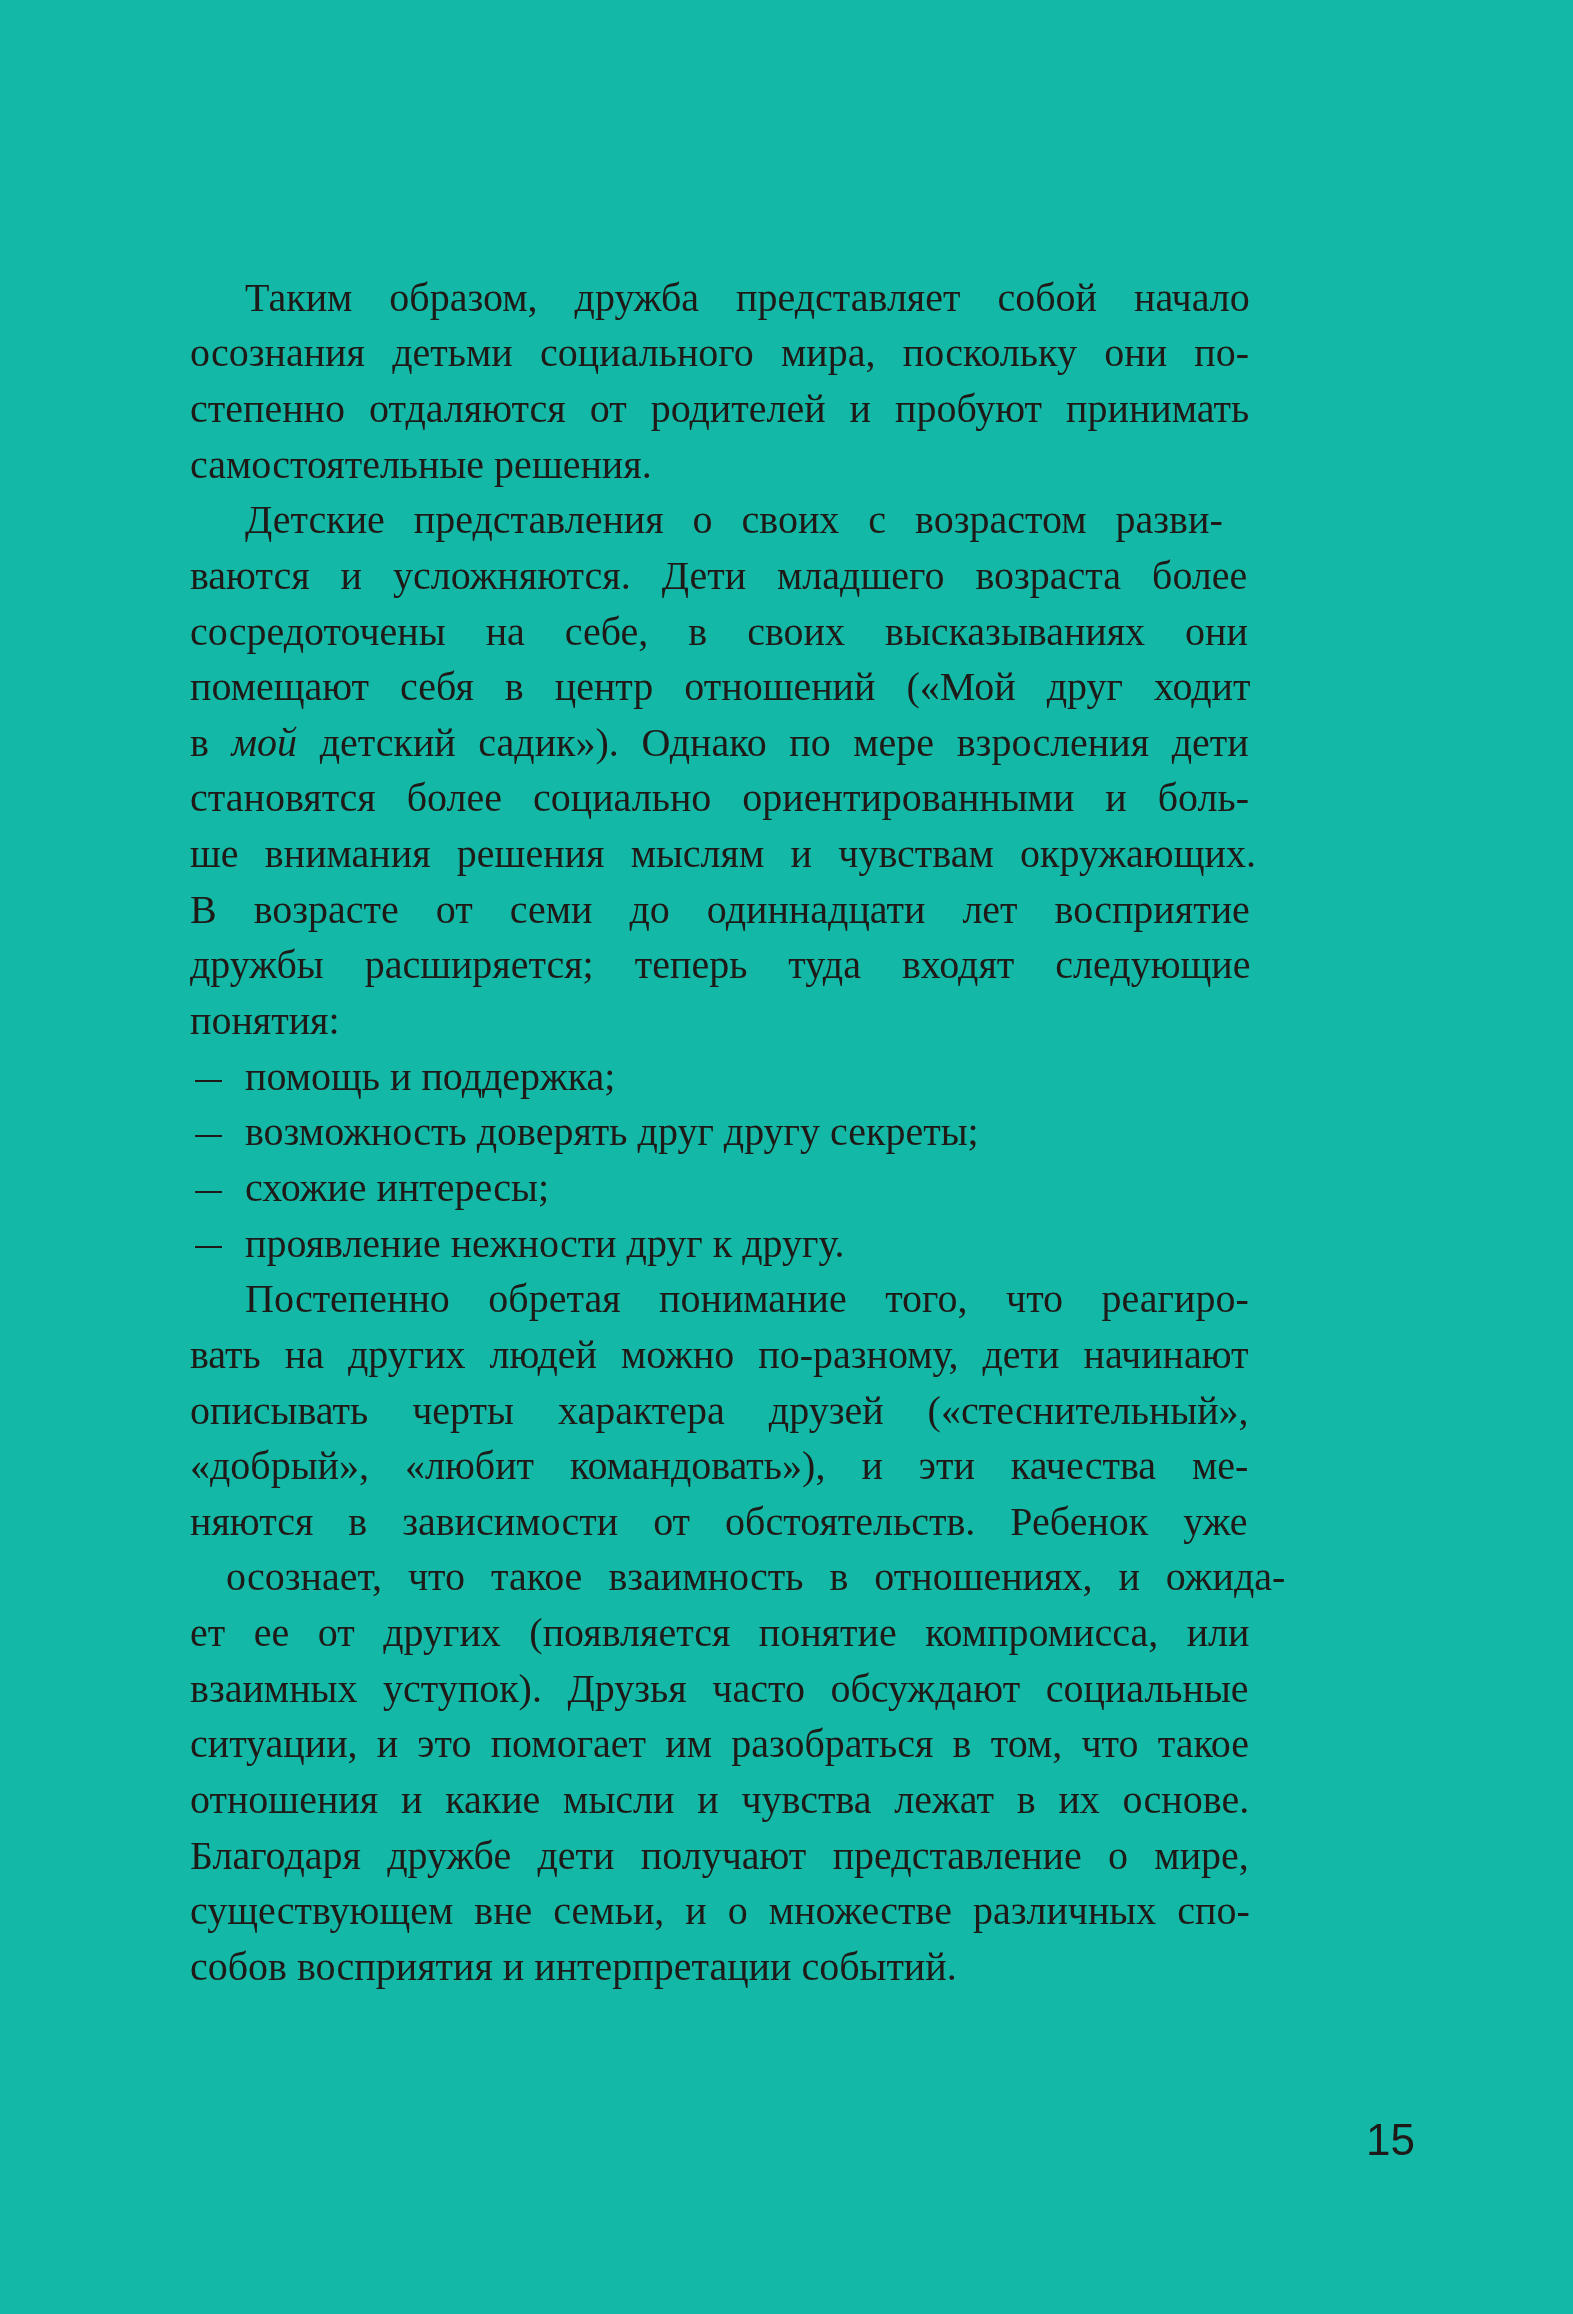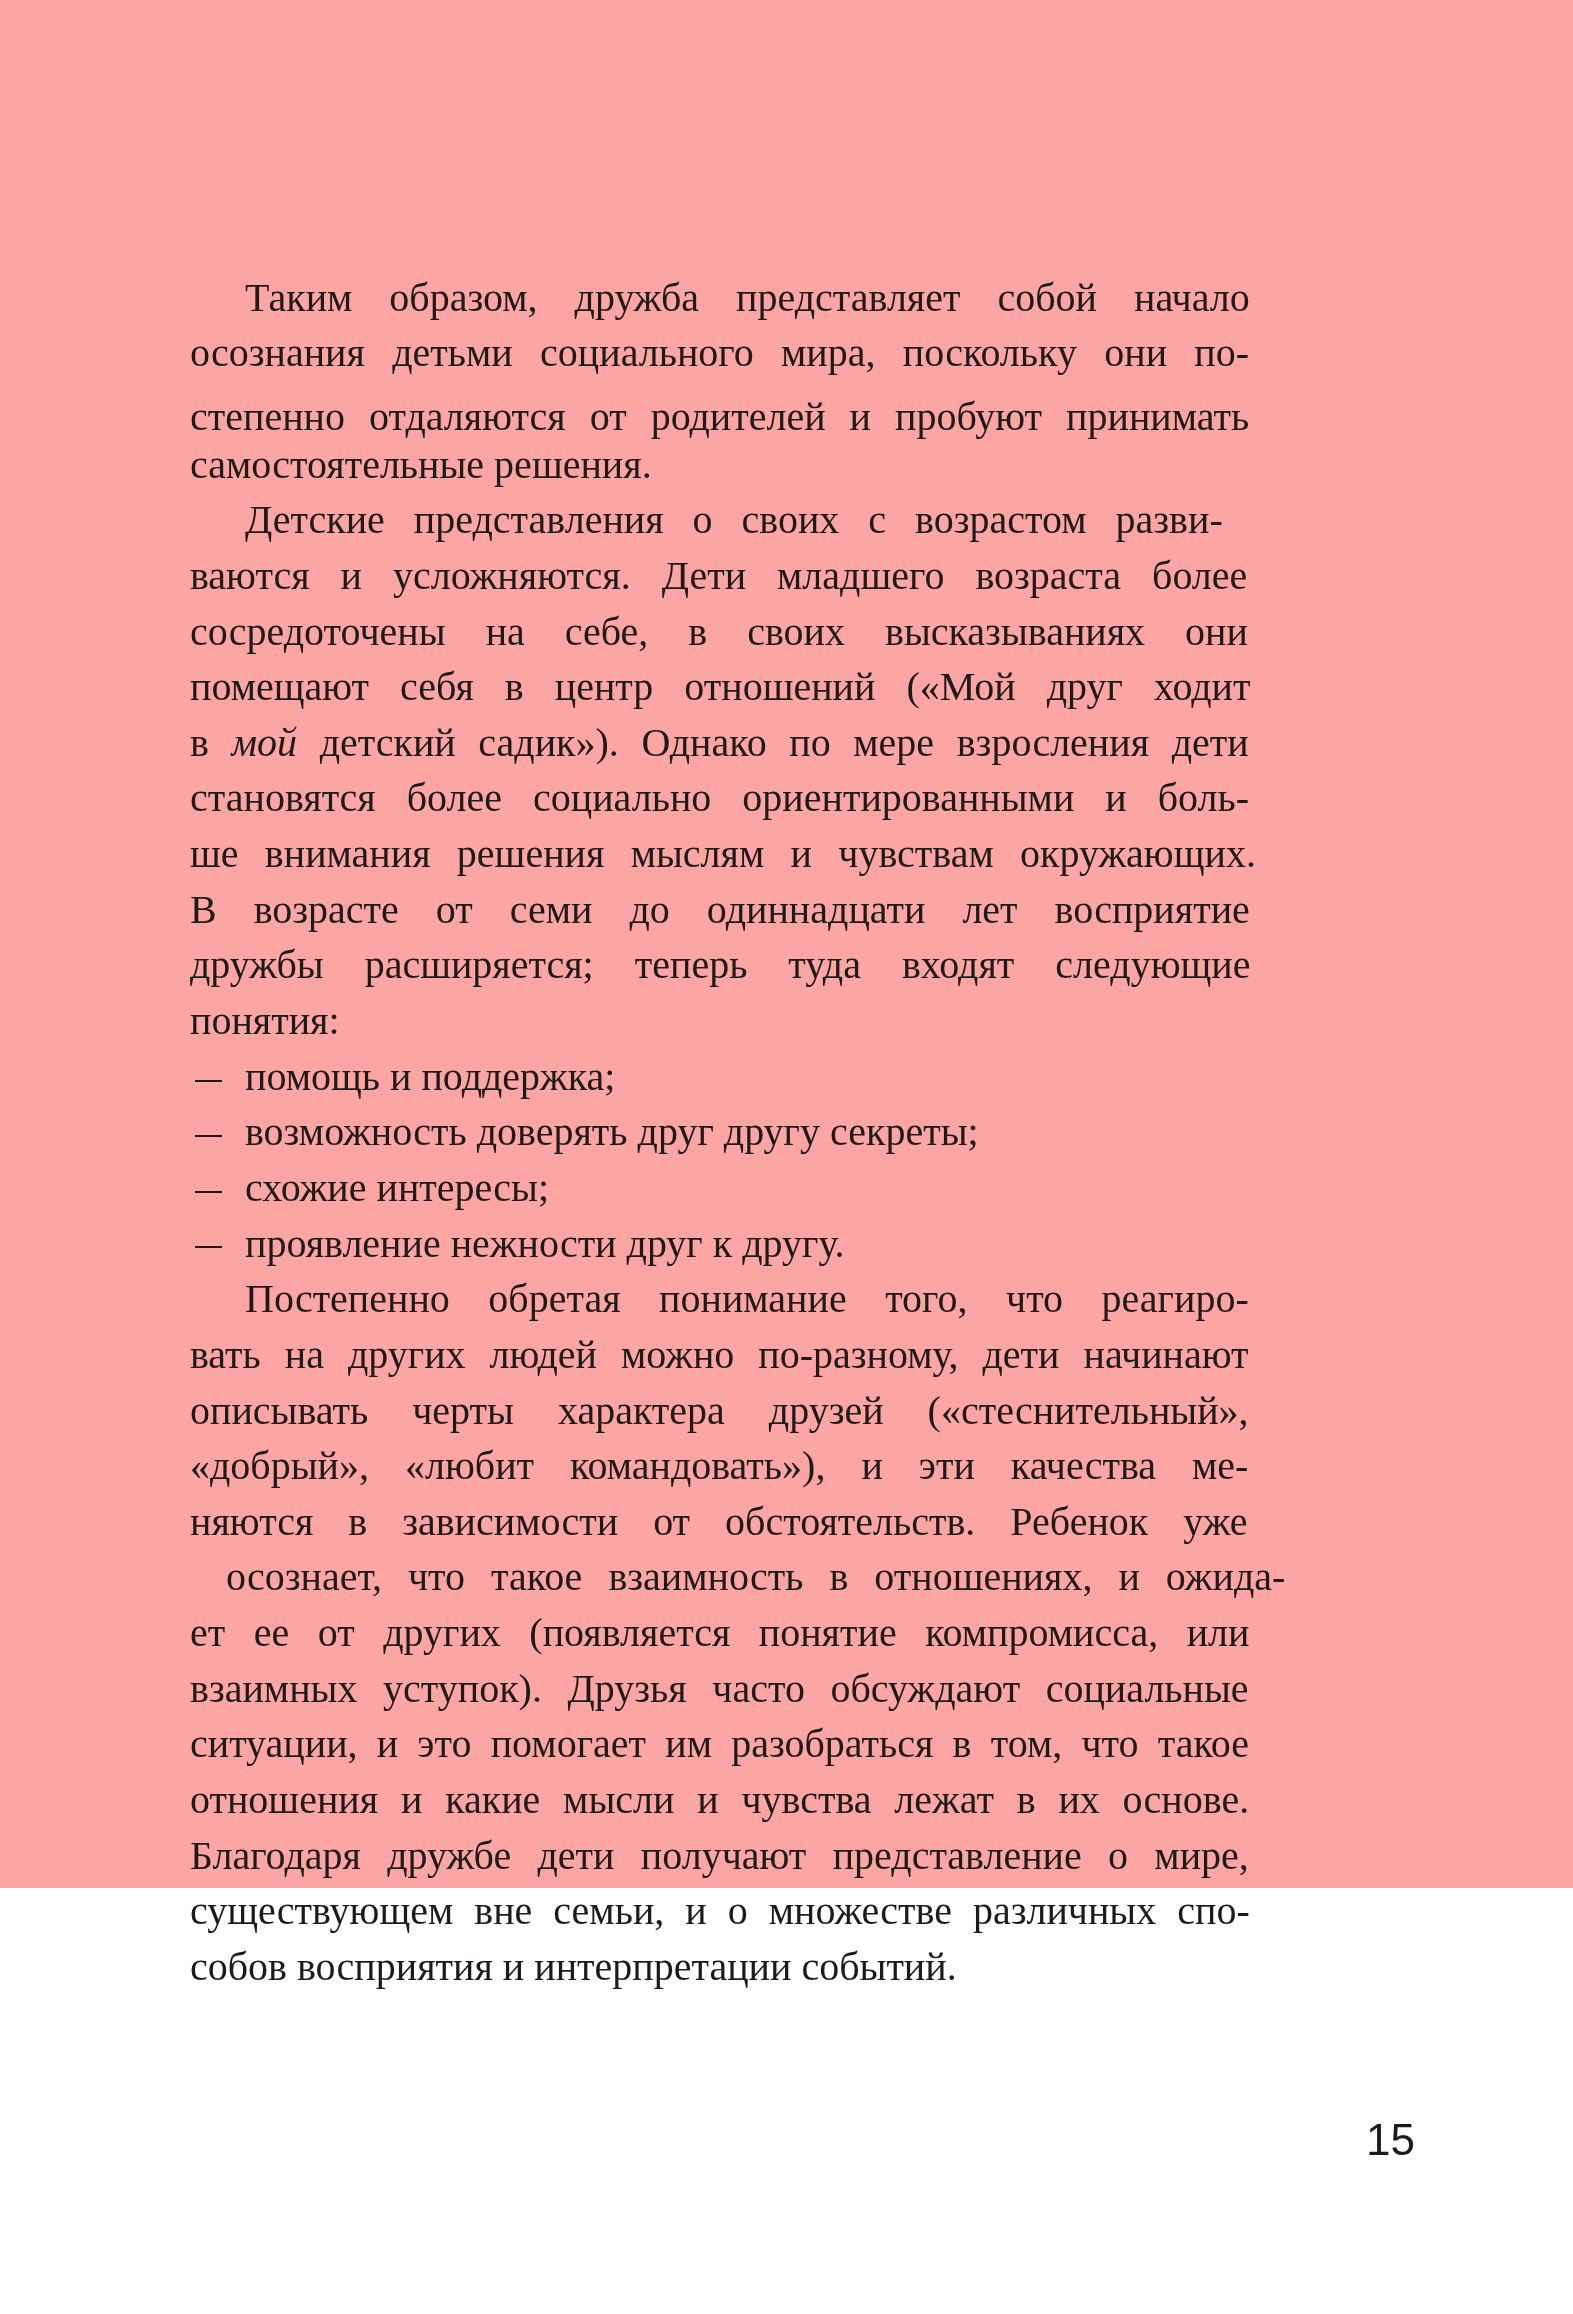--- a/index.html
+++ b/index.html
@@ -1,17 +1,17 @@
 <!DOCTYPE html>
 <html style="font-size:15px"><head>
 <meta charset="utf-8">
 <style>
   html, body { margin: 0; padding: 0; background: #ffffff; }
   body { width: 1573px; height: 2314px; position: relative; overflow: hidden; }
-  .page { position: absolute; left: 0; top: 0; width: 1573px; height: 1888px; background: #fca5a5; }
+  .page { position: absolute; left: 0; top: 0; width: 1573px; height: 2314px; background: #14b8a6; }
   .text-block { position: absolute; left: 190px; top: 0; width: 1060px; }
   .line {
     position: absolute; left: 0; white-space: nowrap;
     font-family: "Liberation Serif", "DejaVu Serif", serif;
     font-size: 40px; line-height: 40px; color: #1e1a17;
     transform-origin: left center;
   }
   .line.indent { left: 55px; }
   .line.list-text { left: 55px; }
   .dash {
@@ -29,21 +29,21 @@
     font-size: 44px; line-height: 38px; color: #1e1a17;
   }
 </style>
 </head>
 <body>
 
 <div class="page">
   <div class="text-block" id="text-block">
       <div class="line indent" style="top: 278px; word-spacing: 27px;">Таким образом, дружба представляет собой начало</div>
       <div class="line" style="top: 333px; word-spacing: 17.3px;">осознания детьми социального мира, поскольку они по-</div>
-      <div class="line" style="top: 389px; word-spacing: 14px; margin-top: 8px;">степенно отдаляются от родителей и пробуют принимать</div>
+      <div class="line" style="top: 389px; word-spacing: 14px;">степенно отдаляются от родителей и пробуют принимать</div>
       <div class="line" style="top: 445px;">самостоятельные решения.</div>
       <div class="line indent" style="top: 500px; word-spacing: 19px;">Детские представления о своих с возрастом разви-</div>
       <div class="line" style="top: 556px; word-spacing: 21px;">ваются и усложняются. Дети младшего возраста более</div>
       <div class="line" style="top: 612px; word-spacing: 30px;">сосредоточены на себе, в своих высказываниях они</div>
       <div class="line" style="top: 667px; word-spacing: 21px;">помещают себя в центр отношений («Мой друг ходит</div>
       <div class="line" style="top: 723px; word-spacing: 12.6px;"><span>в </span><em>мой</em><span> детский садик»). Однако по мере взросления дети</span></div>
       <div class="line" style="top: 778px; word-spacing: 21px;">становятся более социально ориентированными и боль-</div>
       <div class="line" style="top: 834px; word-spacing: 16.3px;">ше внимания решения мыслям и чувствам окружающих.</div>
       <div class="line" style="top: 890px; word-spacing: 27px;">В возрасте от семи до одиннадцати лет восприятие</div>
       <div class="line" style="top: 945px; word-spacing: 31px;">дружбы расширяется; теперь туда входят следующие</div>

